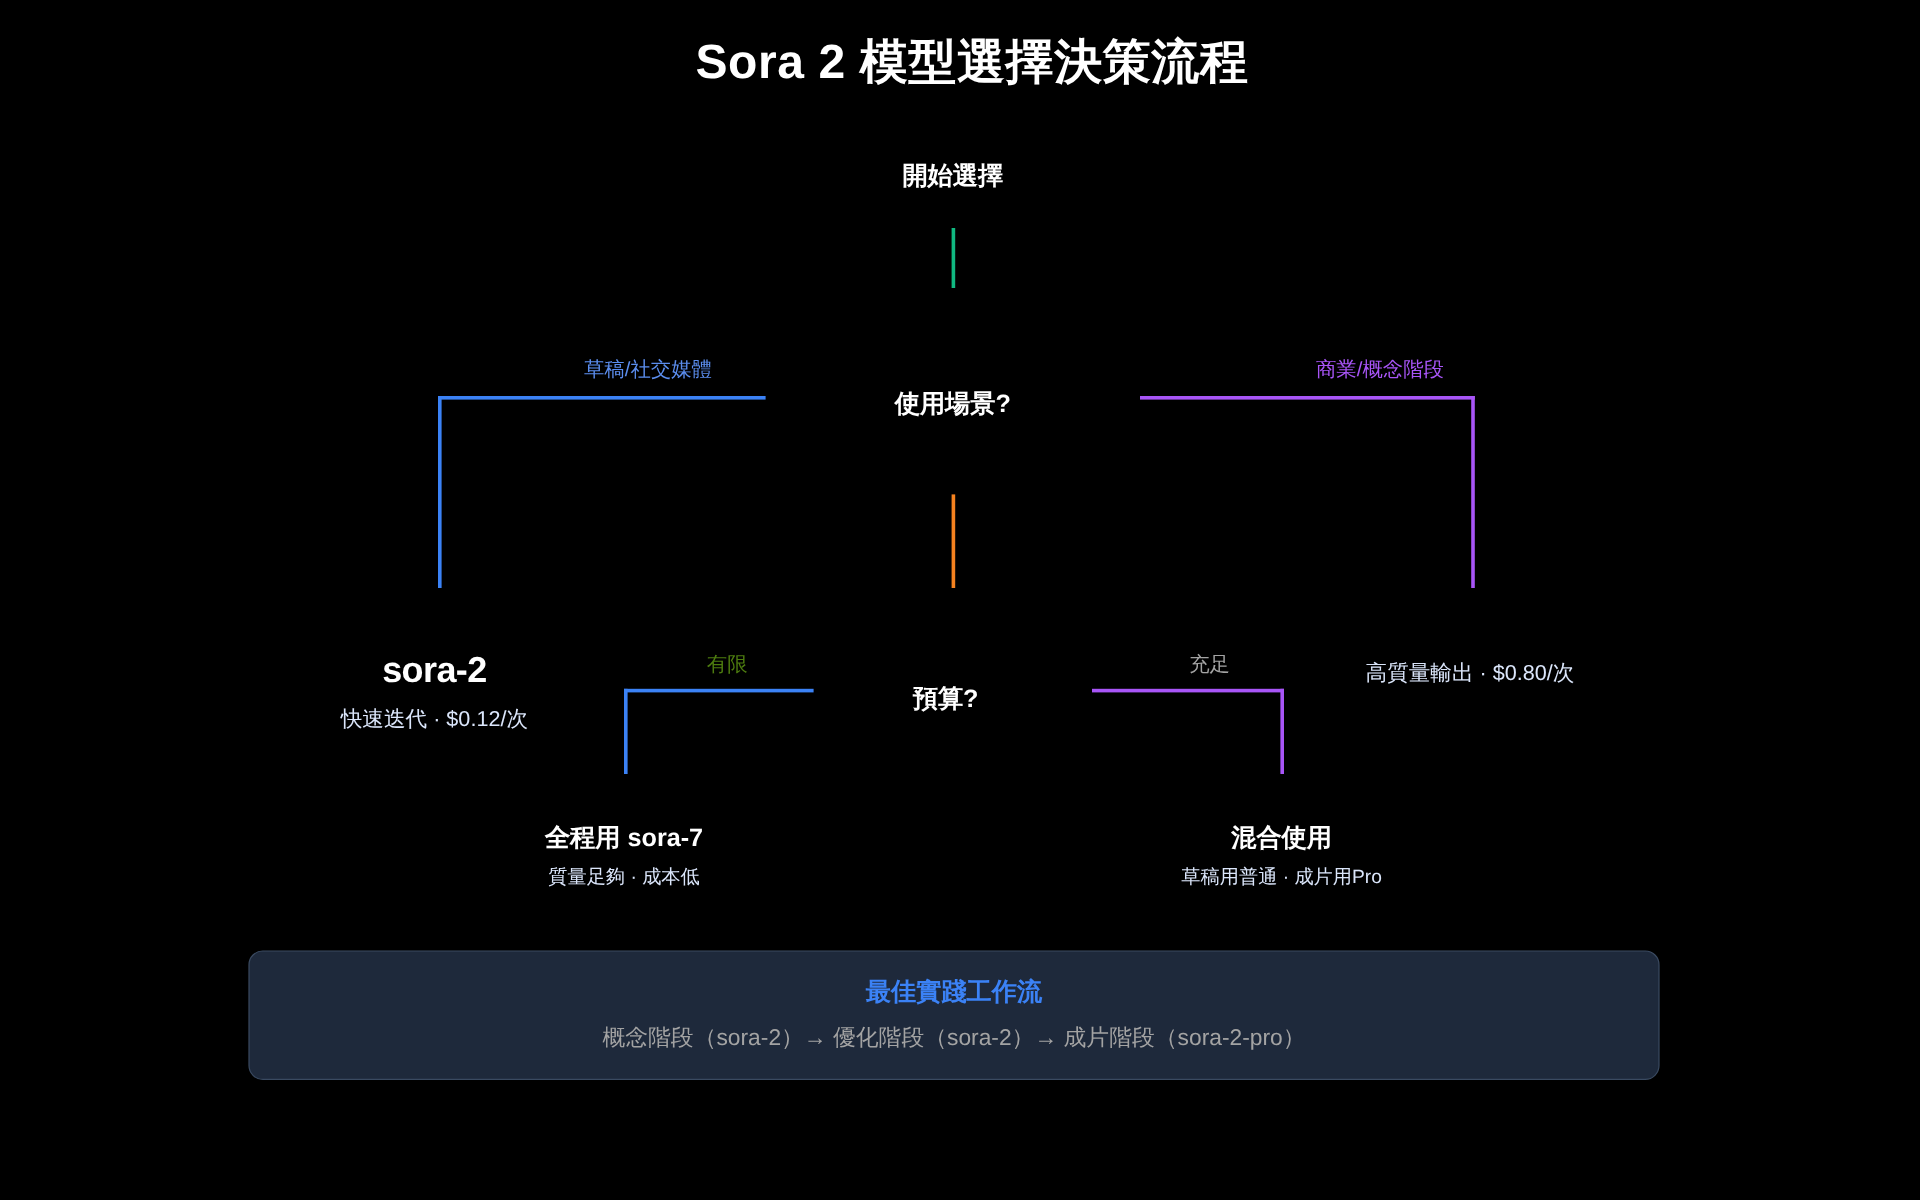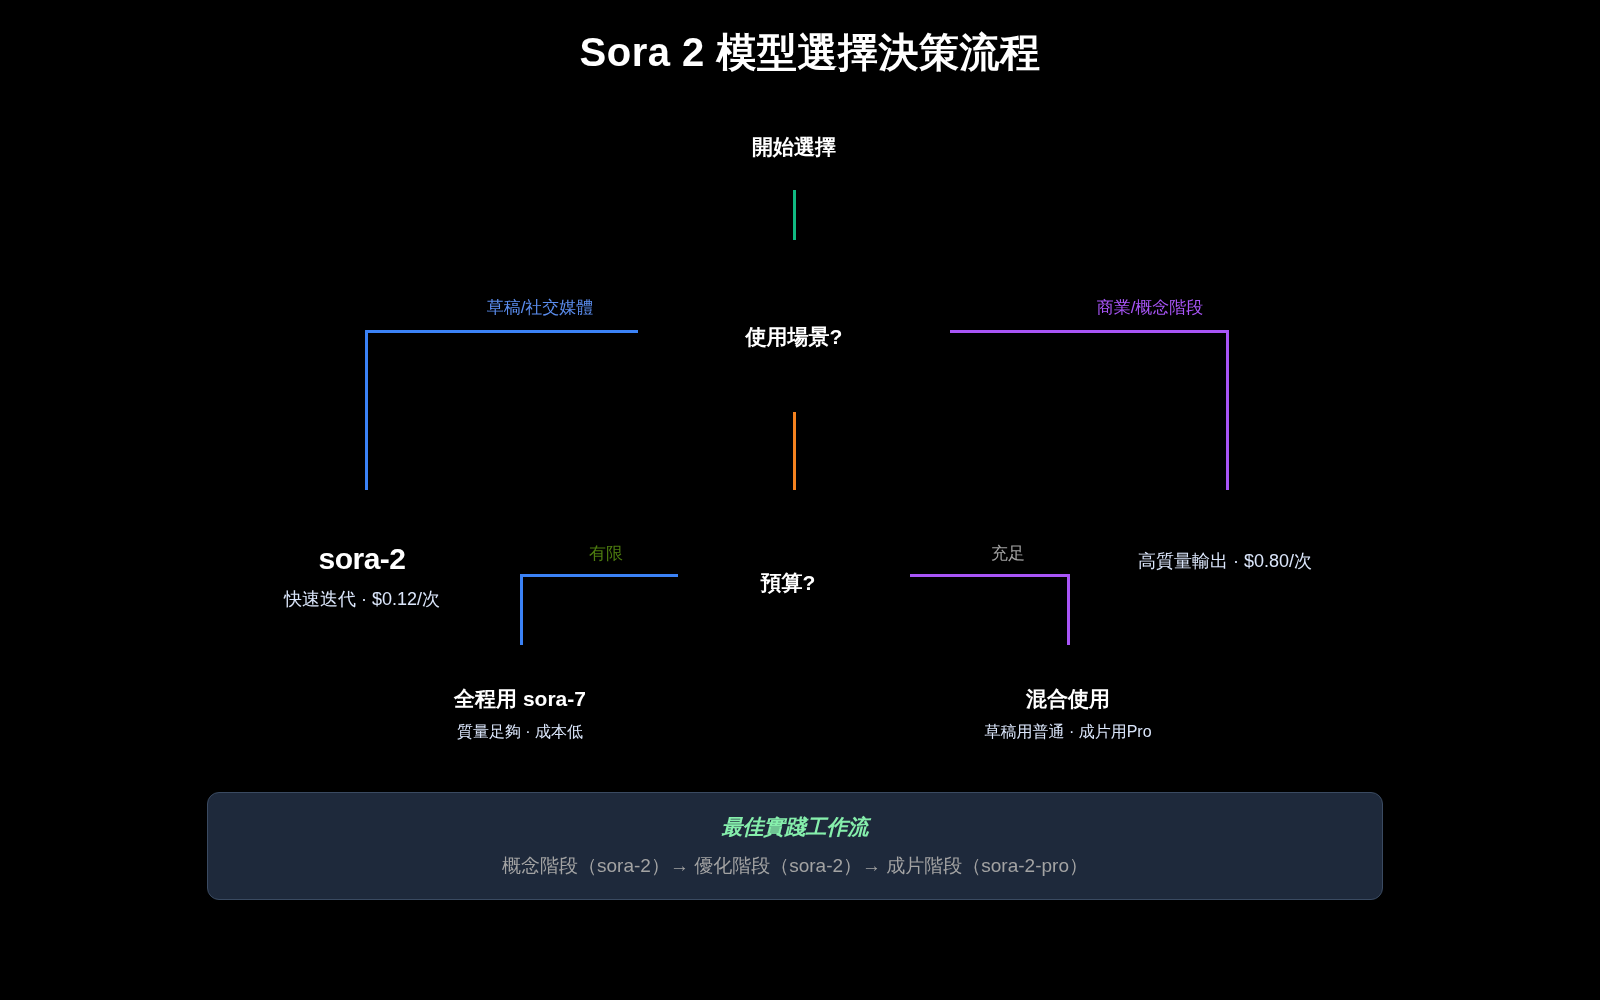--- a/index.html
+++ b/index.html
@@ -87,23 +87,22 @@
     border: 1px solid #3a4a61;
     border-radius: 12px;
     display: flex;
     flex-direction: column;
     align-items: center;
     justify-content: center;
   }
   .workflow-title {
     font-size: 21px;
     font-weight: 700;
-    color: #86efac;
+    color: #3b82f6;
     line-height: 1.2;
-    font-style: italic;
   }
   .workflow-steps {
     margin-top: 16px;
     font-size: 19px;
     color: #a3a3a3;
     line-height: 1.2;
     white-space: nowrap;
   }
 
   .footer-note {

